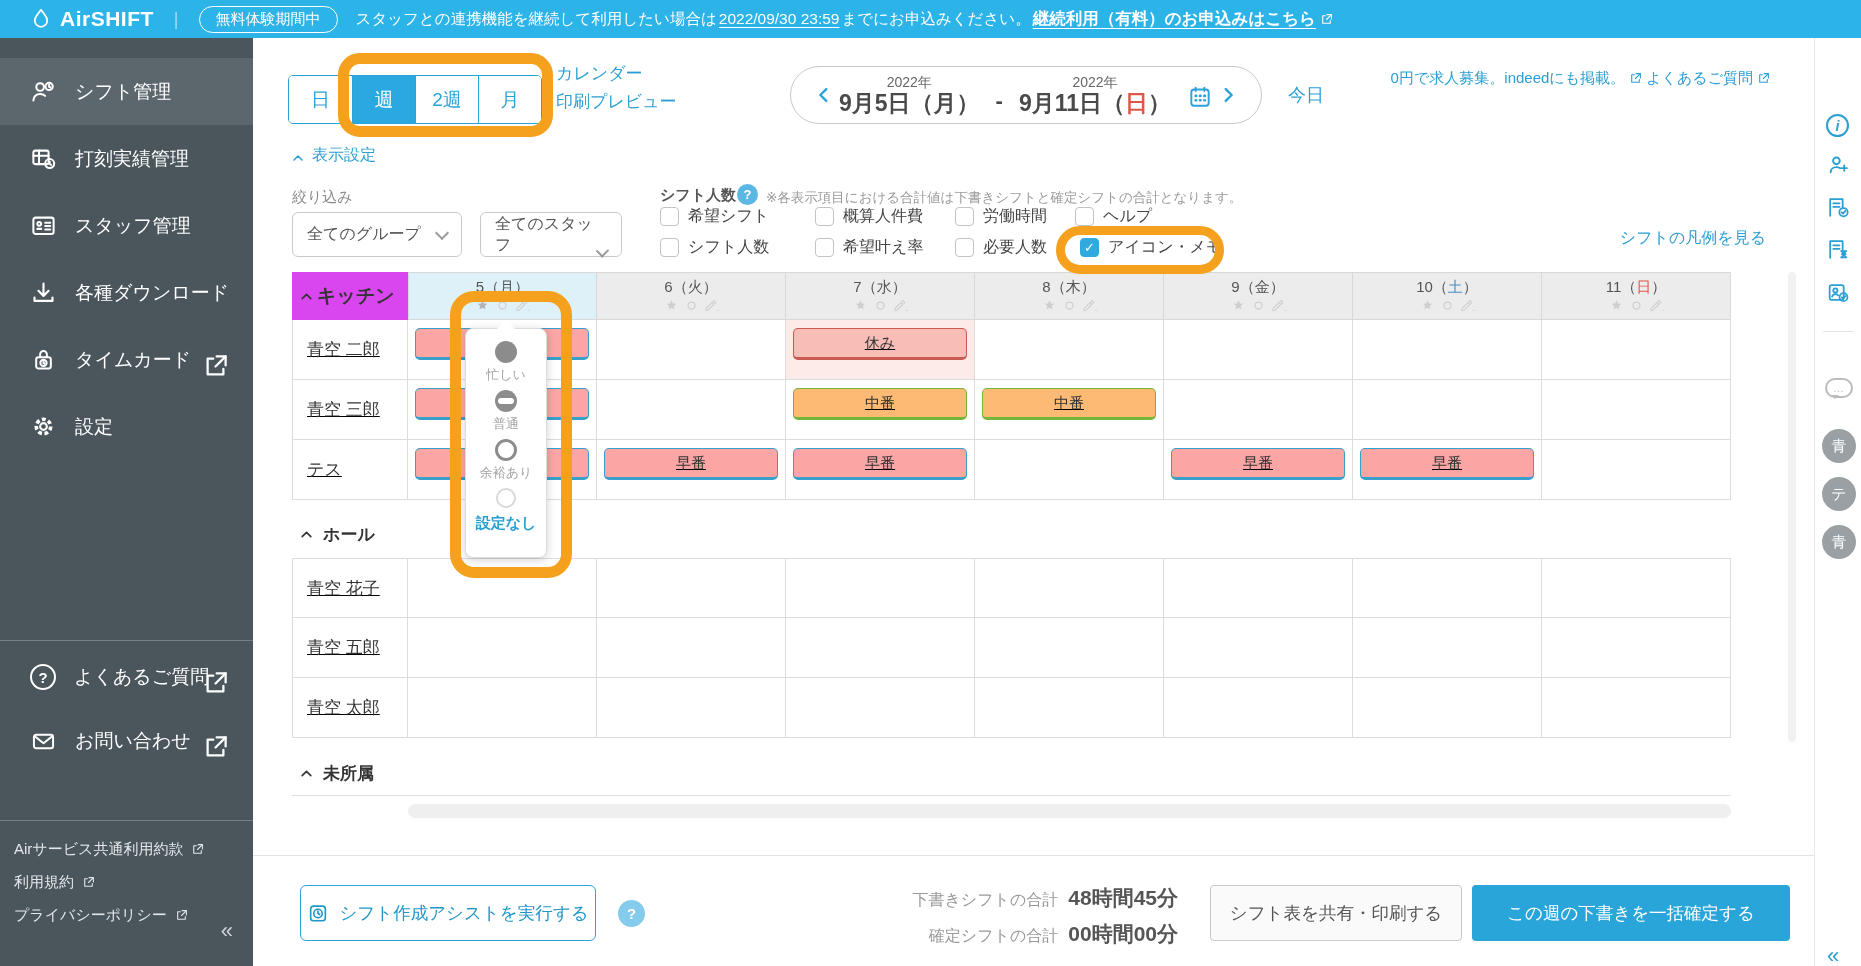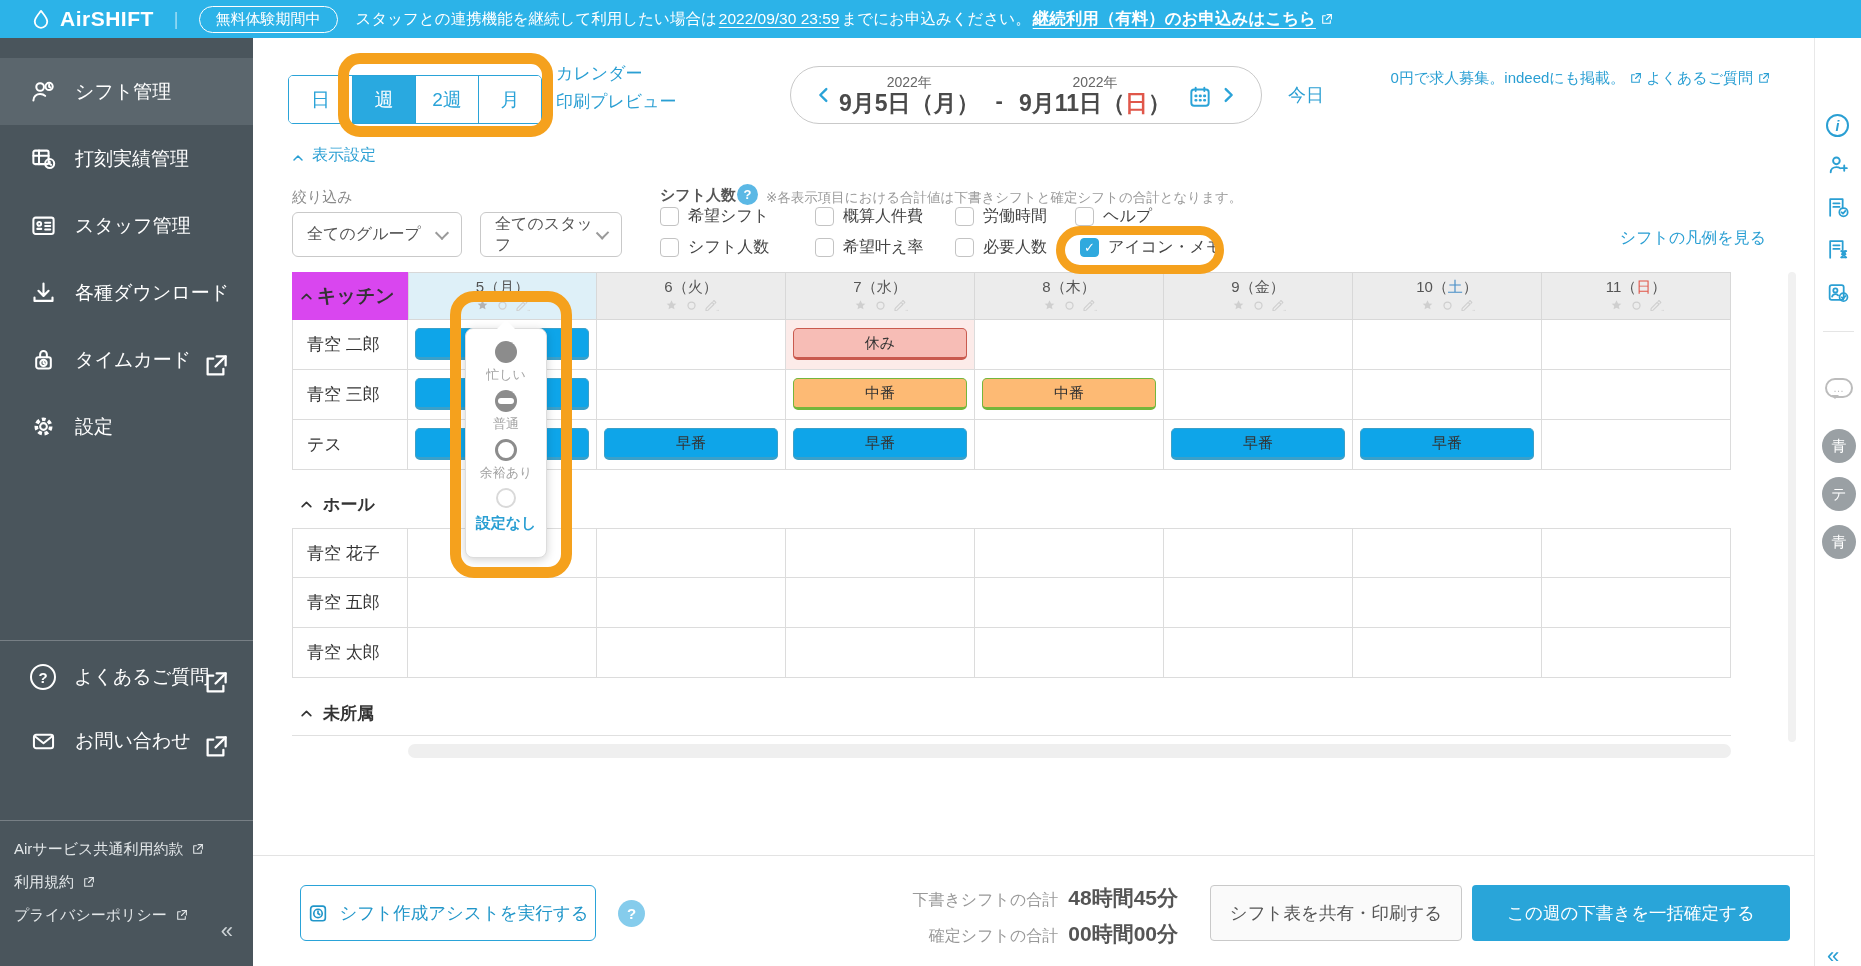--- a/index.html
+++ b/index.html
@@ -2,21 +2,21 @@
 <html><head>
 <meta charset="utf-8">
 <style>
   html,body{margin:0;padding:0;background:#fff;}
   *{box-sizing:border-box;}
   body{font-family:"Liberation Sans","DejaVu Sans",sans-serif;}
   .app{position:relative;width:1861px;height:966px;overflow:hidden;background:#fff;}
 
   
   .topbar{position:absolute;left:0;top:0;width:1861px;height:38px;background:#2cb3e8;display:flex;align-items:center;color:#fff;}
-  .logo-wrap{display:flex;align-items:center;gap:8px;margin-left:30px;}
+  .logo-wrap{display:flex;align-items:flex-start;gap:8px;margin-left:30px;}
   .logo-text{font-size:21px;font-weight:bold;letter-spacing:.5px;}
   .topbar-sep{margin:0 20px;opacity:.55;font-size:18px;font-weight:300;}
   .trial-badge{border:1.5px solid #fff;border-radius:15px;padding:3px 16px;font-size:15px;white-space:nowrap;}
   .topbar-msg{margin-left:18px;font-size:15.5px;white-space:nowrap;display:flex;align-items:center;gap:2px;}
   .u{text-decoration:underline;text-underline-offset:3px;}
   .topbar-cta{font-weight:bold;font-size:16.5px;text-decoration:underline;text-underline-offset:4px;display:inline-flex;align-items:center;gap:4px;cursor:pointer;}
   .ext{width:13px;height:13px;flex:0 0 auto;}
 
   
   .sidebar{position:absolute;left:0;top:38px;width:253px;height:928px;background:#4a555c;color:#fff;}
@@ -91,27 +91,27 @@
   .hcell.today{background:#def0f8;}
   .hdate{font-size:15px;color:#555;line-height:18px;}
   .hicons{display:flex;align-items:center;justify-content:center;gap:5px;margin-top:2px;color:#cfcfcf;}
   .hicons svg{width:15px;height:15px;}
   .hcell.today .st{color:#b3b3b3;}
   .group-cell{display:flex;align-items:center;gap:4px;font-size:19px;font-weight:bold;color:#333;padding-left:8px;background:#d946ef;cursor:pointer;}
   .group-cell svg{width:13px;height:13px;stroke:#333;}
   .group-band{height:48px;display:flex;align-items:center;gap:10px;font-size:17px;font-weight:bold;color:#333;padding-left:8px;margin-top:10px;cursor:pointer;}
   .group-band svg{width:13px;height:13px;stroke:#333;}
   .band-last{height:44px;margin-top:14px;border-bottom:1px solid #e0e0e0;width:100%;}
-  .grid-row{height:50px;}
+  .grid-row{height:60px;text-decoration:underline;}
   .name-cell{border-left:1px solid #dcdcdc;border-right:1px solid #dcdcdc;border-bottom:1px solid #dcdcdc;display:flex;align-items:center;padding-left:14px;font-size:17px;color:#333;background:#fff;}
   .day-cell{border-right:1px solid #dcdcdc;border-bottom:1px solid #dcdcdc;position:relative;cursor:pointer;background:#fff;}
   .rows-hall .grid-row:first-child .name-cell,.rows-hall .grid-row:first-child .day-cell{border-top:1px solid #dcdcdc;}
   .cell-red{background:#fcebe9;}
   .chip{height:32px;margin:8px 7px 0 7px;border-radius:5px;display:flex;align-items:center;justify-content:center;font-size:15px;color:#333;}
-  .chip-blue{background:#0ea5e9;border:1px solid #3ba0c9;border-bottom-width:3px;}
+  .chip-blue{background:#fca5a5;border:1px solid #3ba0c9;border-bottom-width:3px;}
   .chip-green{background:#fdba74;border:1px solid #74b63c;border-bottom-width:3px;}
   .chip-red{background:#f7bdb6;border:1px solid #c95a4e;border-bottom-width:3px;}
   .hscroll{height:14px;background:#efefef;border-radius:7px;margin:8px 0 0 116px;width:1323px;}
   .vscroll{position:absolute;left:1788px;top:272px;width:8px;height:470px;background:#f1f1f1;border-radius:4px;}
 
   
   .popup{position:absolute;left:465px;top:328px;width:82px;height:230px;background:#fff;border:1px solid #ddd;border-radius:8px;box-shadow:0 2px 10px rgba(0,0,0,.18);z-index:30;text-align:center;padding-top:12px;}
   .popup::before{content:"";position:absolute;top:-9px;left:50%;margin-left:-9px;border:9px solid transparent;border-bottom:9px solid #fff;border-top:none;}
   .pop-opt{margin-bottom:6px;cursor:pointer;}
   .pop-ic{margin:0 auto;border-radius:50%;}
@@ -412,21 +412,21 @@
   </div>
   <div class="lbl-gray" style="left:292px;top:188px;">絞り込み</div>
   <div class="display-label">シフト人数</div>
   <div class="help-circle" style="left:737px;top:184px;">?</div>
   <div class="note">※各表示項目における合計値は下書きシフトと確定シフトの合計となります。</div>
 
   <div class="select" style="left:292px;top:212px;width:170px;">
     <span>全てのグループ</span>
       <span class="cd"></span>
   </div>
-  <div class="select" style="left:480px;top:212px;width:142px;">
+  <div class="select" style="left:480px;top:212px;width:142px;align-items:flex-end;">
     <span>全てのスタッフ</span>
       <span class="cd"></span>
   </div>
 
   <div class="cb-item" style="left:660px;top:204px;">
       <span class="cb-box"></span>
       <span class="cb-label">希望シフト</span>
     </div>
   <div class="cb-item" style="left:815px;top:204px;">
       <span class="cb-box"></span>

